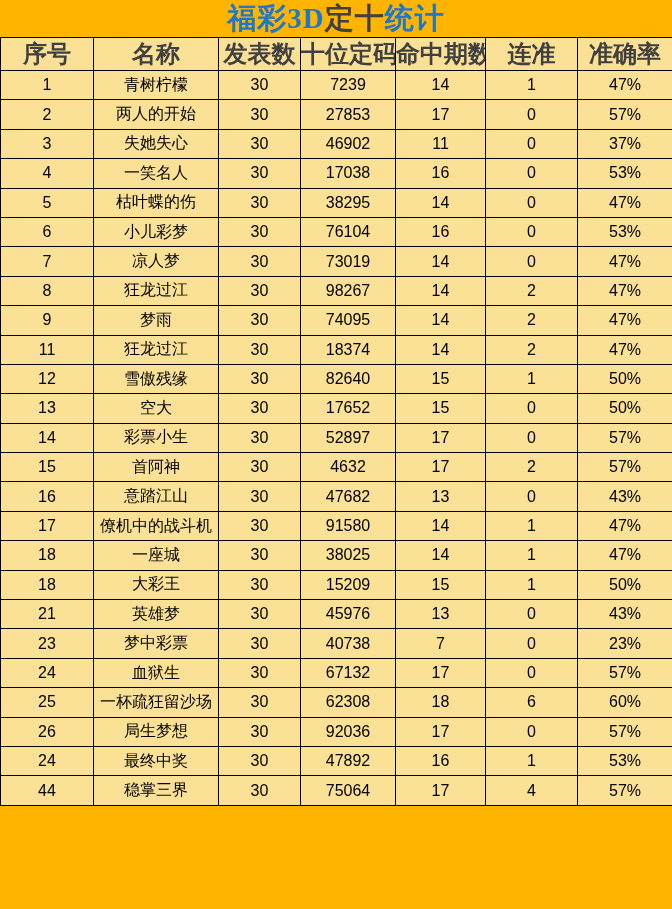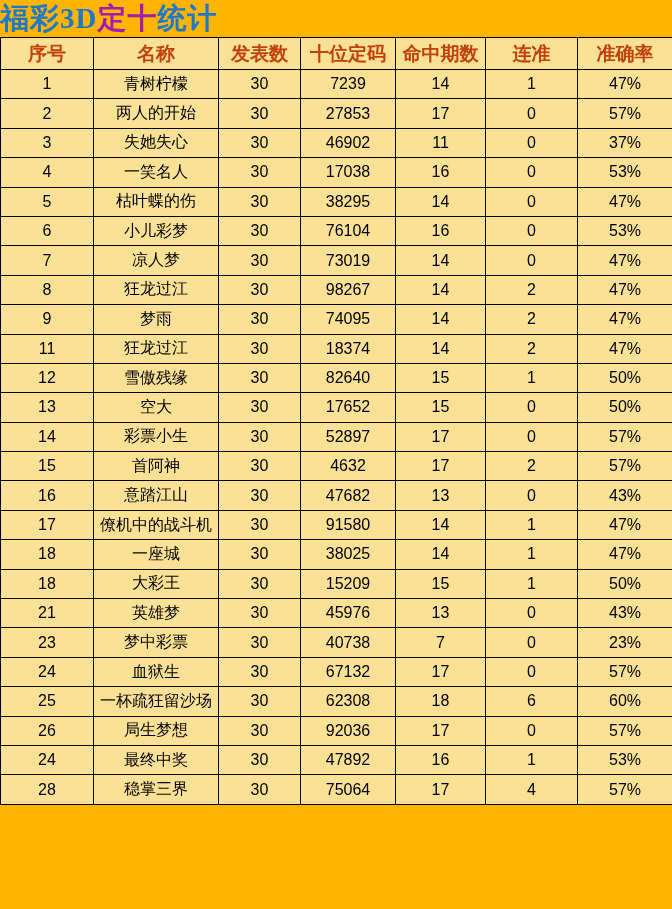--- a/index.html
+++ b/index.html
@@ -12,48 +12,49 @@
     width: 672px;
     height: 909px;
     background: #FFB400;
     overflow: hidden;
     box-sizing: border-box;
   }
   .title-bar {
     height: 37px;
     display: flex;
     align-items: center;
+    justify-content: center;
     font-family: "Liberation Serif", "DejaVu Serif", serif;
     font-weight: bold;
     font-size: 29px;
     letter-spacing: 1px;
   }
   .title-blue { color: #1E78C8; }
-  .title-red  { color: #a21caf; }
+  .title-red  { color: #404040; }
 
   table.stats {
     width: 672px;
     border-collapse: collapse;
     table-layout: fixed;
   }
   table.stats th, table.stats td {
     border: 1.5px solid #000000;
     background: #FAE195;
     text-align: center;
     vertical-align: middle;
     padding: 0;
     overflow: hidden;
     white-space: nowrap;
   }
   table.stats th {
     height: 31px;
-    color: #c2410c;
+    color: #404040;
     font-family: "Liberation Serif", "DejaVu Serif", serif;
     font-weight: bold;
-    font-size: 19px;
+    font-size: 24px;
   }
   table.stats td {
     height: 28.4px;
     color: #000000;
     font-size: 16px;
   }
   col.c-idx   { width: 93px; }
   col.c-name  { width: 125px; }
   col.c-pub   { width: 82px; }
   col.c-code  { width: 95px; }
@@ -304,21 +305,21 @@
         <tr>
       <td>24</td>
       <td>最终中奖</td>
       <td>30</td>
       <td>47892</td>
       <td>16</td>
       <td>1</td>
       <td>53%</td>
     </tr>
         <tr>
-      <td>28</td>
+      <td>44</td>
       <td>稳掌三界</td>
       <td>30</td>
       <td>75064</td>
       <td>17</td>
       <td>4</td>
       <td>57%</td>
     </tr>
       </tbody>
   </table>
 

